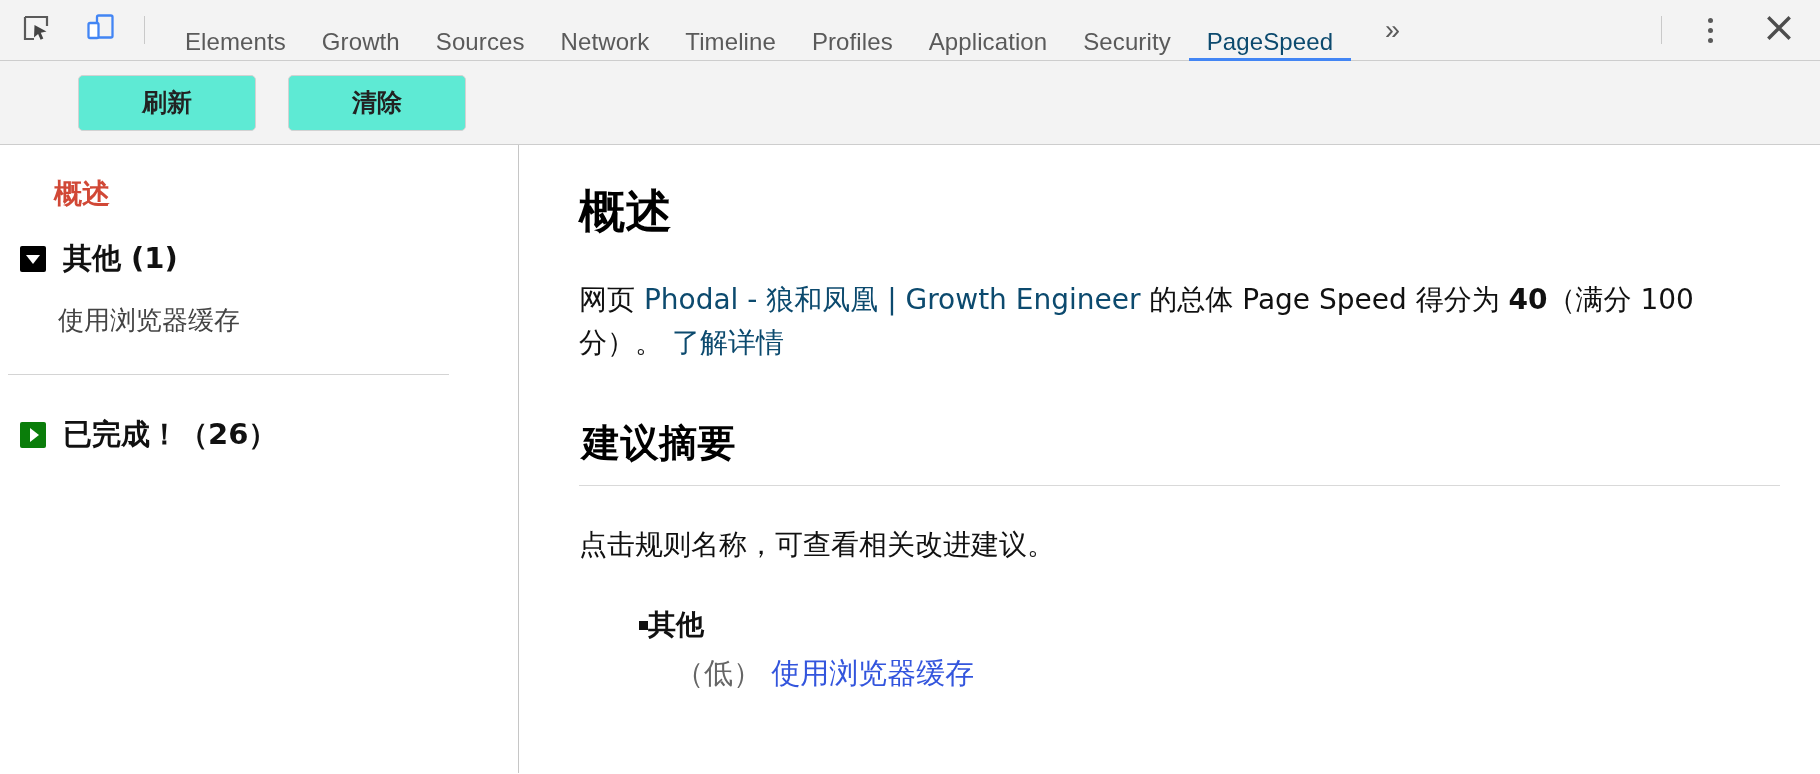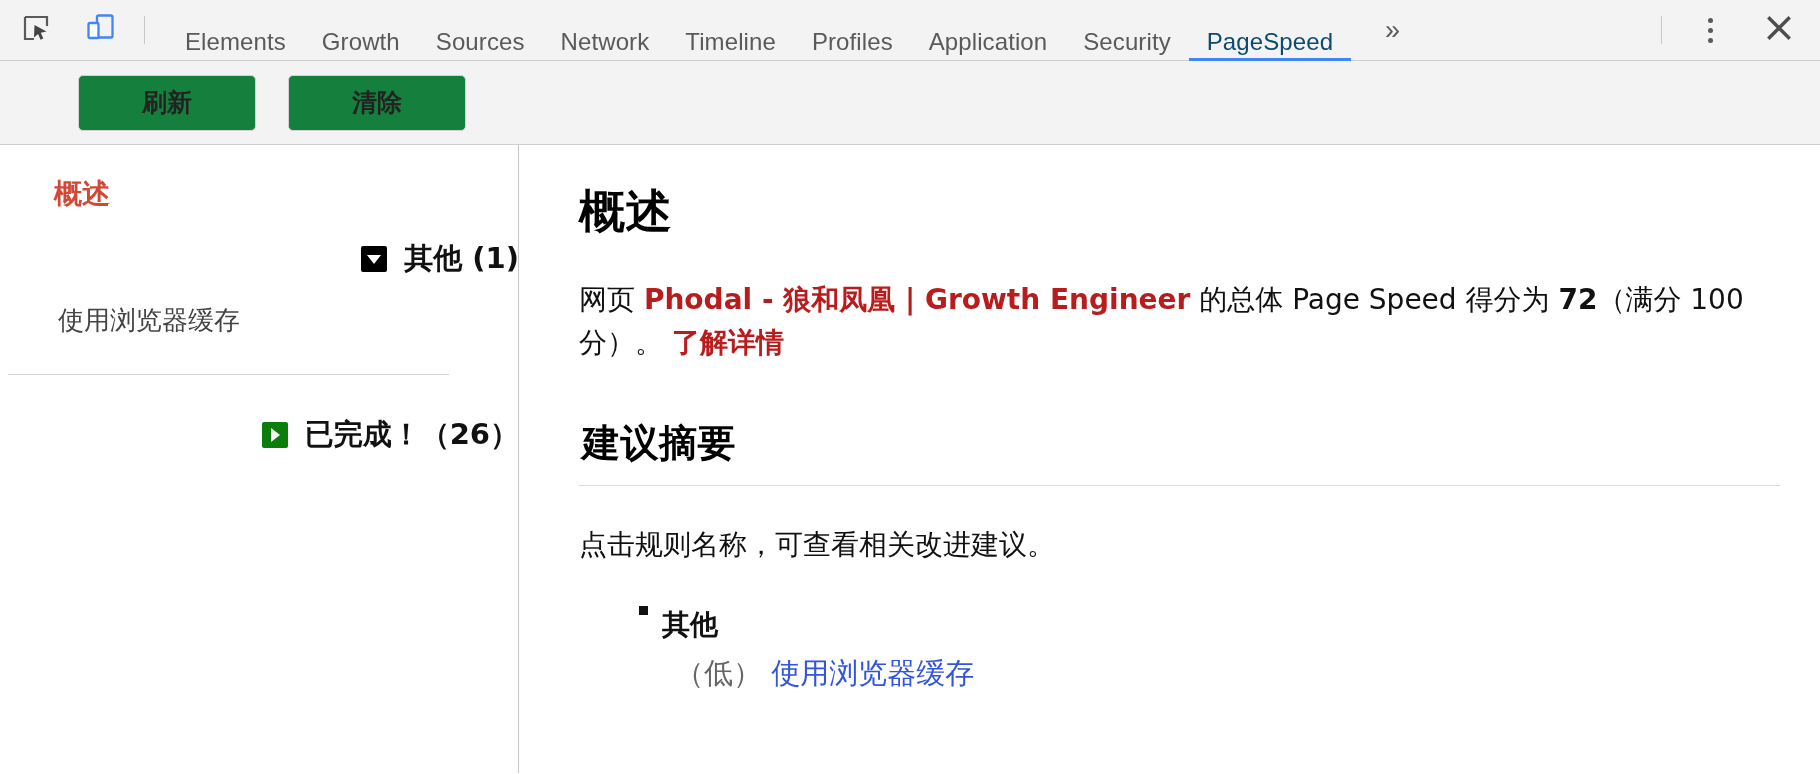--- a/index.html
+++ b/index.html
@@ -110,21 +110,21 @@
     border-bottom: 1px solid #cdcdcd;
     display: flex;
     align-items: center;
     padding-left: 78px;
     box-sizing: border-box;
     gap: 32px;
   }
   .action-btn {
     min-width: 178px;
     height: 56px;
-    background: #15803d;
+    background: #5eead4;
     border: 1px solid #d2d2d2;
     border-radius: 5px;
     font-size: 25px;
     font-weight: bold;
     color: #222;
     display: flex;
     align-items: center;
     justify-content: center;
     font-family: "DejaVu Sans", "Liberation Sans", sans-serif;
     box-sizing: border-box;
@@ -149,21 +149,20 @@
     font-weight: bold;
     color: #d14836;
     padding: 12px 0 12px 54px;
     font-family: "DejaVu Sans", "Liberation Sans", sans-serif;
   }
   .tree-group {
     display: flex;
     align-items: center;
     padding: 14px 0 14px 20px;
     gap: 17px;
-    justify-content: flex-end;
   }
   .toggle-box {
     width: 26px;
     height: 26px;
     flex: none;
     display: flex;
     align-items: center;
     justify-content: center;
     border-radius: 2px;
   }
@@ -225,21 +224,21 @@
     margin: 12px 0 36px 0;
     letter-spacing: 0.5px;
   }
   .main-para {
     font-size: 28px;
     line-height: 1.52;
     color: #111;
     margin: 0 0 48px 0;
     max-width: 1225px;
   }
-  .lnk { color: #b91c1c; font-weight: bold; }
+  .lnk { color: #0c4a6e; }
   .lnk-blue { color: #3355dd; }
   .bold-score { font-weight: bold; }
   .main h2 {
     font-size: 38px;
     font-weight: bold;
     color: #000;
     margin: 54px 0 0 3px;
     letter-spacing: 0.5px;
   }
   .h2-rule {
@@ -255,22 +254,21 @@
   .rule-list {
     margin: 0;
     padding: 0 0 0 60px;
     list-style: none;
   }
   .rule-cat {
     font-size: 28px;
     font-weight: bold;
     color: #111;
     display: flex;
-    align-items: flex-start;
-    gap: 14px;
+    align-items: center;
   }
   .sq-bullet {
     width: 9px;
     height: 9px;
     background: #111;
     flex: none;
     display: inline-block;
   }
   .rule-entry {
     font-size: 29px;
@@ -365,21 +363,21 @@
       <span class="tree-group-label">已完成！（26）</span>
     </div>
 
     <div class="sidebar-divider"></div>
   </div>
 
   <div class="main">
 
     <h1>概述</h1>
 
-    <p class="main-para"><span>网页 </span><span class="lnk">Phodal - 狼和凤凰 | Growth Engineer</span><span> 的总体 Page Speed 得分为 </span><span class="bold-score">72</span><span>（满分 100 分）。 </span><span class="lnk">了解详情</span></p>
+    <p class="main-para"><span>网页 </span><span class="lnk">Phodal - 狼和凤凰 | Growth Engineer</span><span> 的总体 Page Speed 得分为 </span><span class="bold-score">40</span><span>（满分 100 分）。 </span><span class="lnk">了解详情</span></p>
 
     <h2>建议摘要</h2>
     <div class="h2-rule"></div>
 
     <p class="hint-text">点击规则名称，可查看相关改进建议。</p>
 
     <ul class="rule-list">
       <li>
         <div class="rule-cat">
           <span class="sq-bullet"></span>

